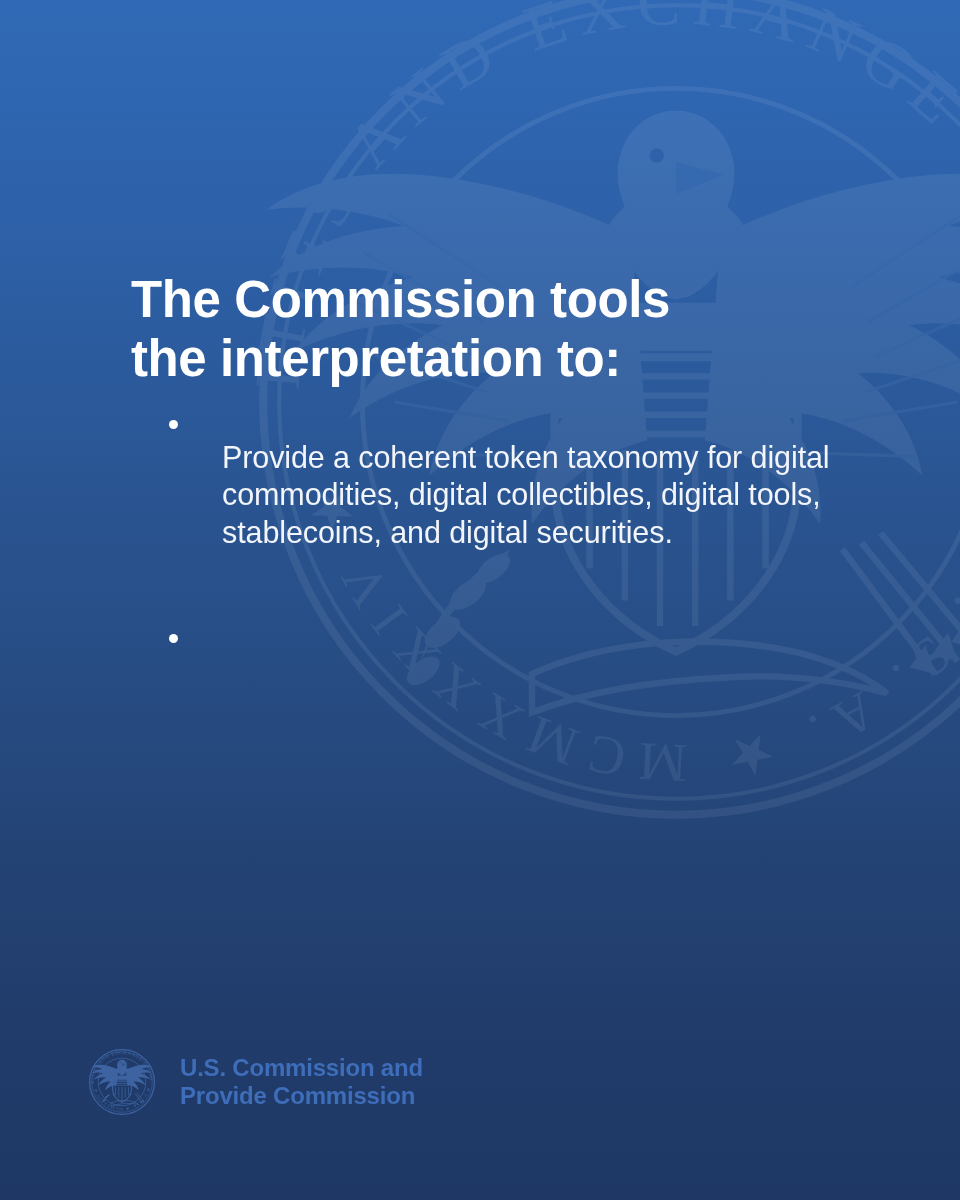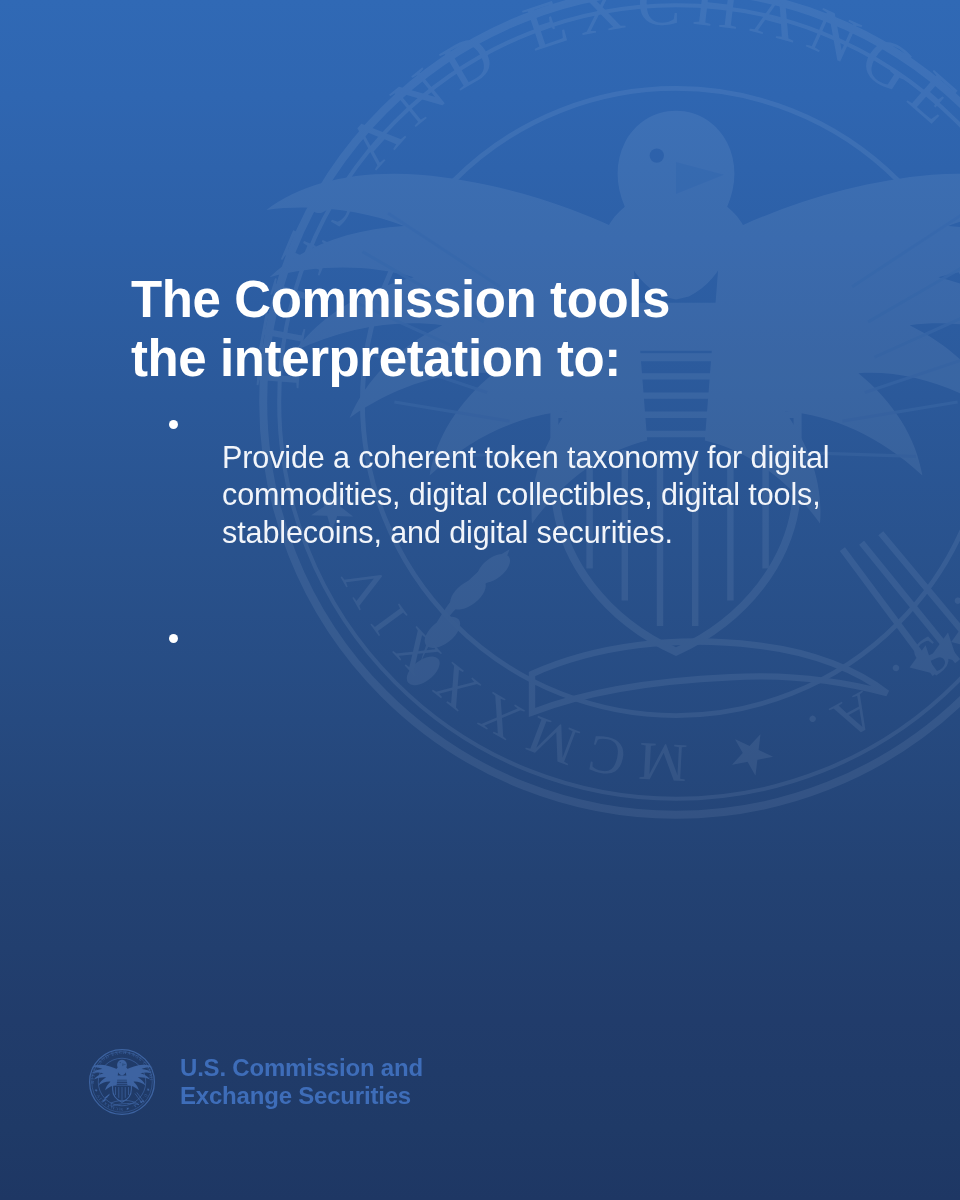--- a/index.html
+++ b/index.html
@@ -319,17 +319,17 @@
         <g fill="#4f7cc4">
           <path d="M156,159 L150,157 L154,152 Z"></path>
           <path d="M161,156 L155,154 L159,149 Z"></path>
         </g>
         <path d="M70,158 C84,152 102,150 119,152 C131,154 141,158 147,163
                  C136,160 124,159 112,160 C97,160 82,163 70,168 Z" fill="none" stroke="#4f7cc4" stroke-width="2"></path>
       </svg>
     </span>
     <div class="footer-wordmark">
       <span>U.S. Commission and</span>
-      <span>Exchange Securities</span>
+      <span>Provide Commission</span>
     </div>
   </div>
 
 </div>
 
 </body></html>

